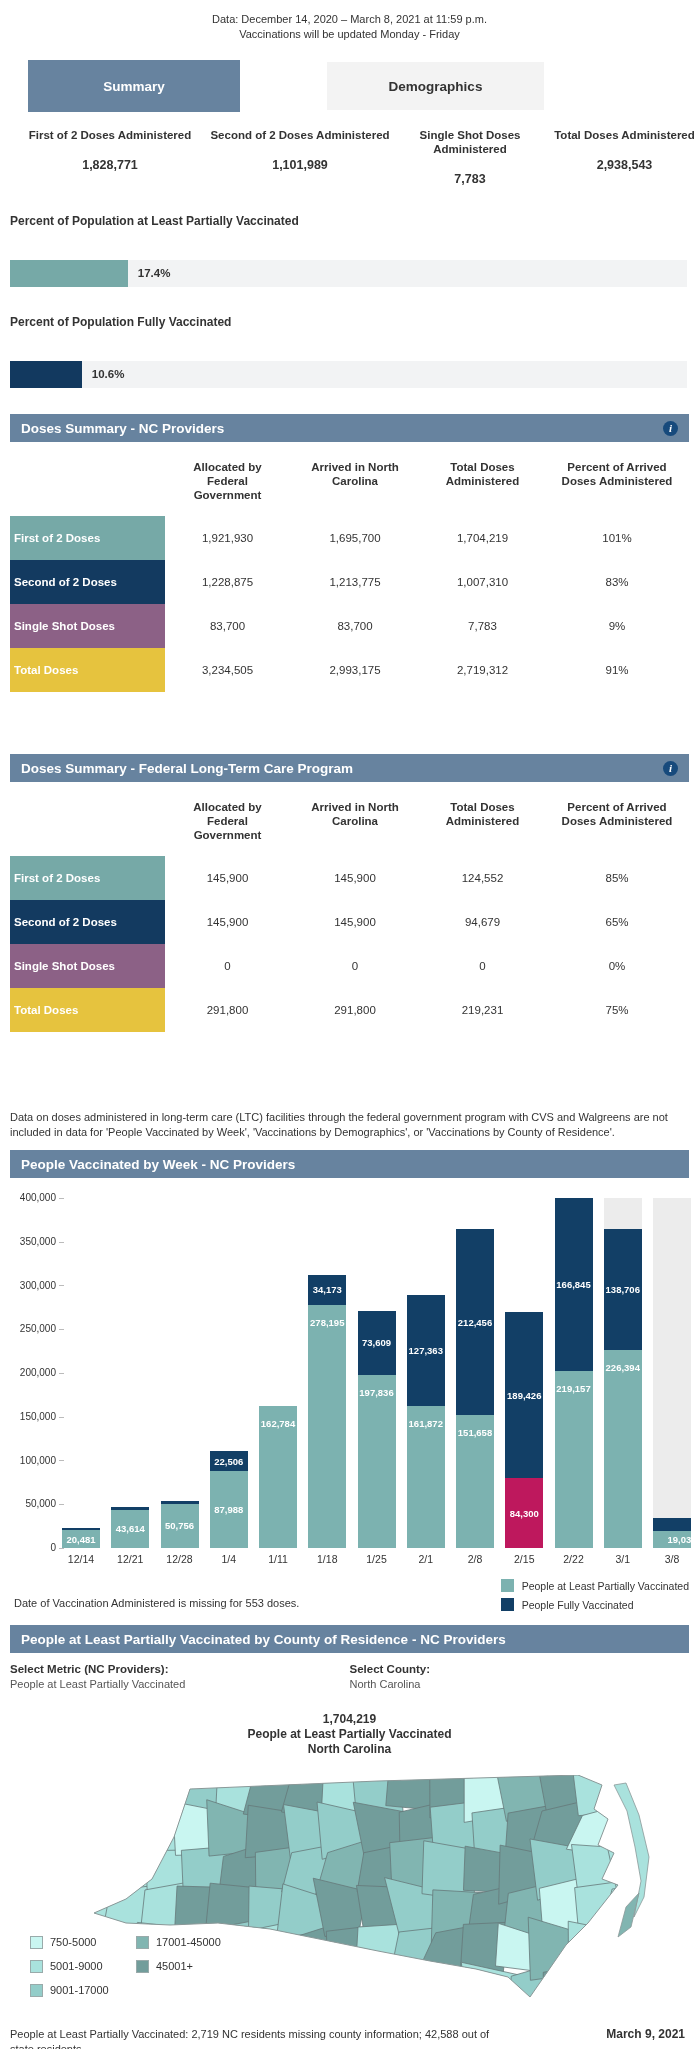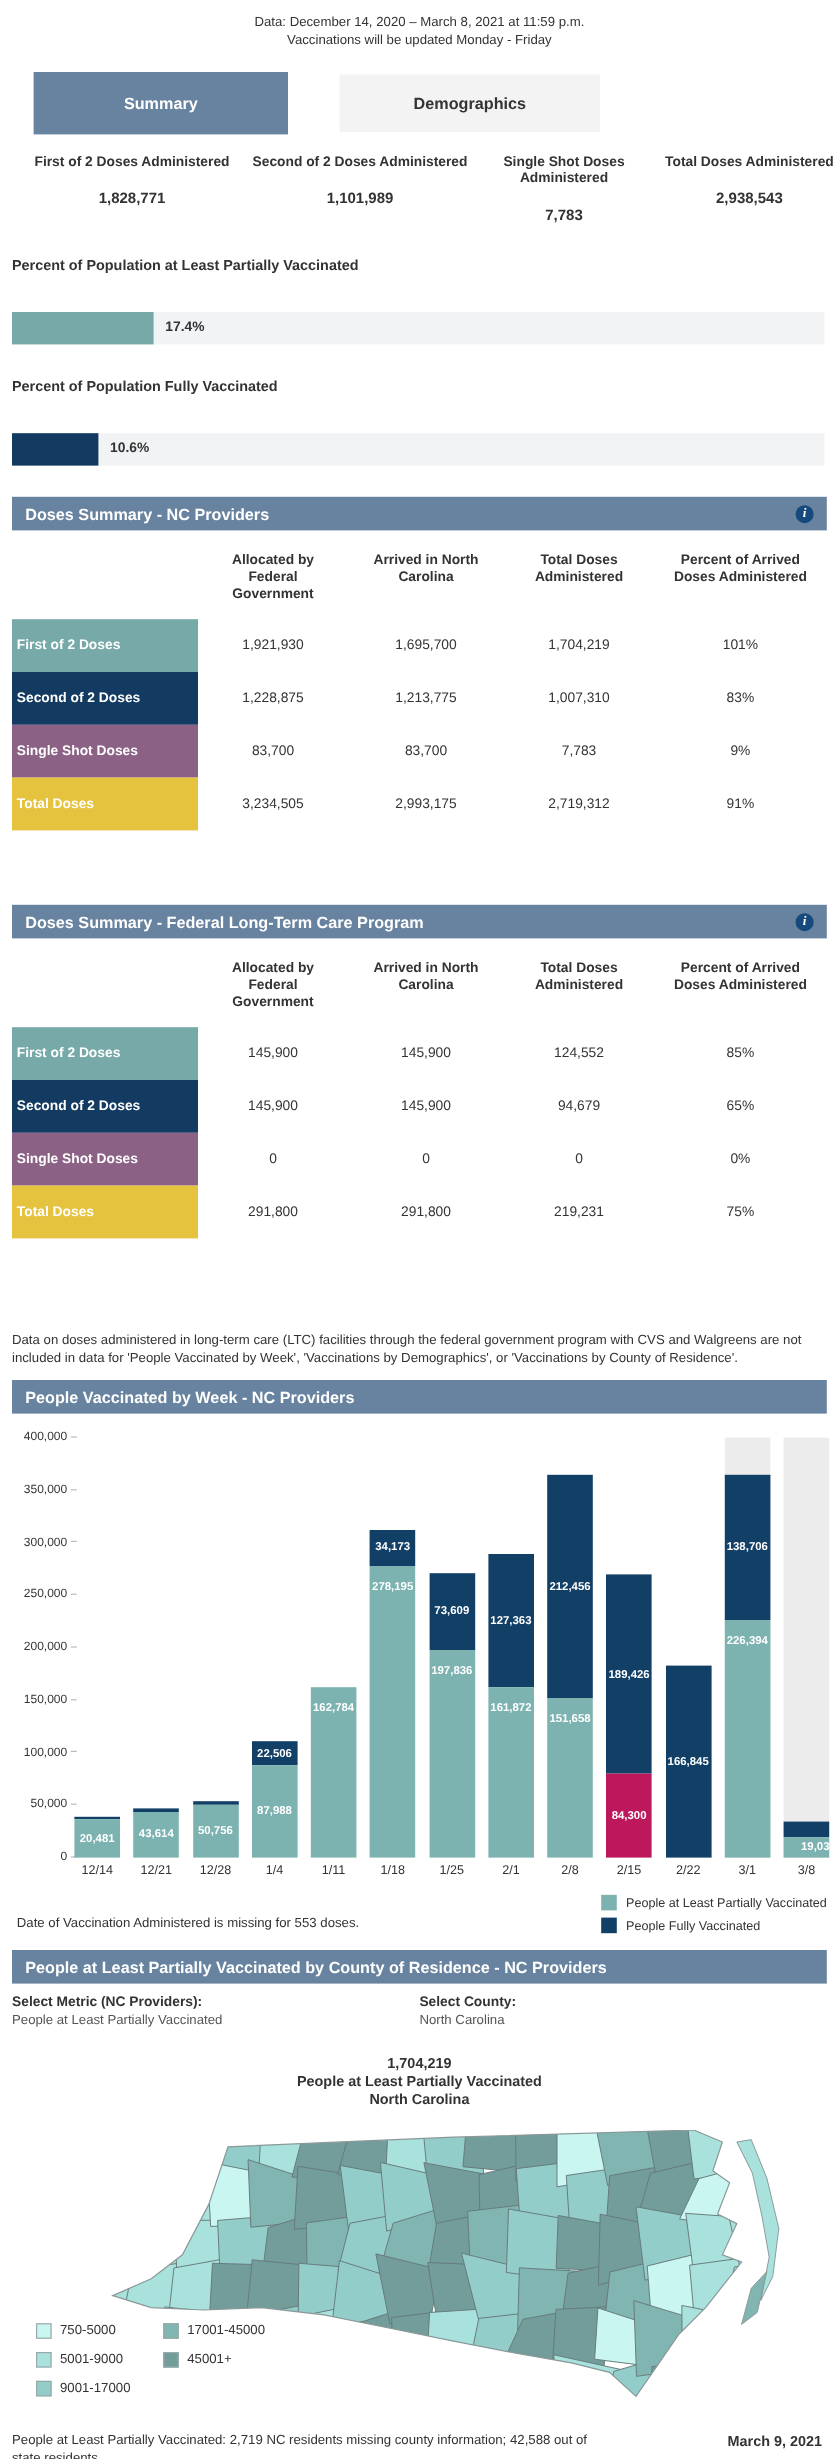--- a/index.html
+++ b/index.html
@@ -1,19 +1,19 @@
 <!DOCTYPE html>
 <html><head>
 <meta charset="utf-8">
 <style>
   html,body{margin:0;padding:0;}
   body{width:699px;background:#fff;color:#333;font-family:"Liberation Sans",sans-serif;}
   .top-note{text-align:center;font-size:11px;line-height:15px;margin-top:12px;color:#333;}
   
-  .tabs{display:flex;margin:18px 0 0 28px;align-items:flex-start;}
+  .tabs{display:flex;margin:18px 0 0 28px;align-items:flex-start;gap:44px;}
   .tab{display:flex;align-items:center;justify-content:center;font-weight:bold;font-size:13.5px;cursor:pointer;}
   .tab.selected{width:212px;height:52px;background:#67839f;color:#fff;}
   .tab.unselected{width:217px;height:48px;background:#f3f3f3;color:#333;margin-left:43px;margin-top:2px;}
   
   .stats{display:grid;grid-template-columns:200px 180px 160px 149px;margin:16px 0 0 10px;}
   .stat{text-align:center;}
   .stat .lbl{font-weight:bold;font-size:11.5px;line-height:14px;}
   .stat .val{font-weight:bold;font-size:12.5px;margin-top:16px;}
   
   .prog-title{font-weight:bold;font-size:12px;margin:28px 10px 0;}
@@ -207,21 +207,21 @@
       <div class="ytick" style="top: 125.25px;">250,000</div>
       <div class="ytick" style="top: 169px;">200,000</div>
       <div class="ytick" style="top: 212.75px;">150,000</div>
       <div class="ytick" style="top: 256.5px;">100,000</div>
       <div class="ytick" style="top: 300.25px;">50,000</div>
       <div class="ytick" style="top: 344px;">0</div>
     </div>
   <div class="plot" id="chart-plot">
       <div class="bar-col">
         <div class="seg" style="height: 2.1875px; background: rgb(18, 63, 102);"></div>
-        <div class="seg" style="height: 32px; background: rgb(124, 178, 176);">
+        <div class="seg" style="height: 18px; background: rgb(124, 178, 176);">
           <span class="blabel">20,481</span>
         </div>
       </div>
       <div class="bar-col">
         <div class="seg" style="height: 2.5375px; background: rgb(18, 63, 102);"></div>
         <div class="seg" style="height: 38.1623px; background: rgb(124, 178, 176);">
           <span class="blabel">43,614</span>
         </div>
       </div>
       <div class="bar-col">
@@ -280,22 +280,25 @@
       </div>
       <div class="bar-col">
         <div class="seg" style="height: 165.748px; background: rgb(18, 63, 102);">
           <span class="blabel">189,426</span>
         </div>
         <div class="seg" style="height: 70px; background: #be185d;">
           <span class="blabel">84,300</span>
         </div>
       </div>
       <div class="bar-col">
-        <div class="seg" style="height: 160px; background: rgb(18, 63, 102);">
+        <div class="seg" style="height: 189px; background: rgb(18, 63, 102);">
           <span class="blabel">166,845</span>
+        </div>
+        <div class="seg top-label" style="height: 191.762px; background: rgb(124, 178, 176);">
+          <span class="blabel">219,157</span>
         </div>
       </div>
       <div class="bar-col incomplete">
         <div class="seg" style="height: 121.368px; background: rgb(18, 63, 102);">
           <span class="blabel">138,706</span>
         </div>
         <div class="seg top-label" style="height: 198.095px; background: rgb(124, 178, 176);">
           <span class="blabel">226,394</span>
         </div>
       </div>

